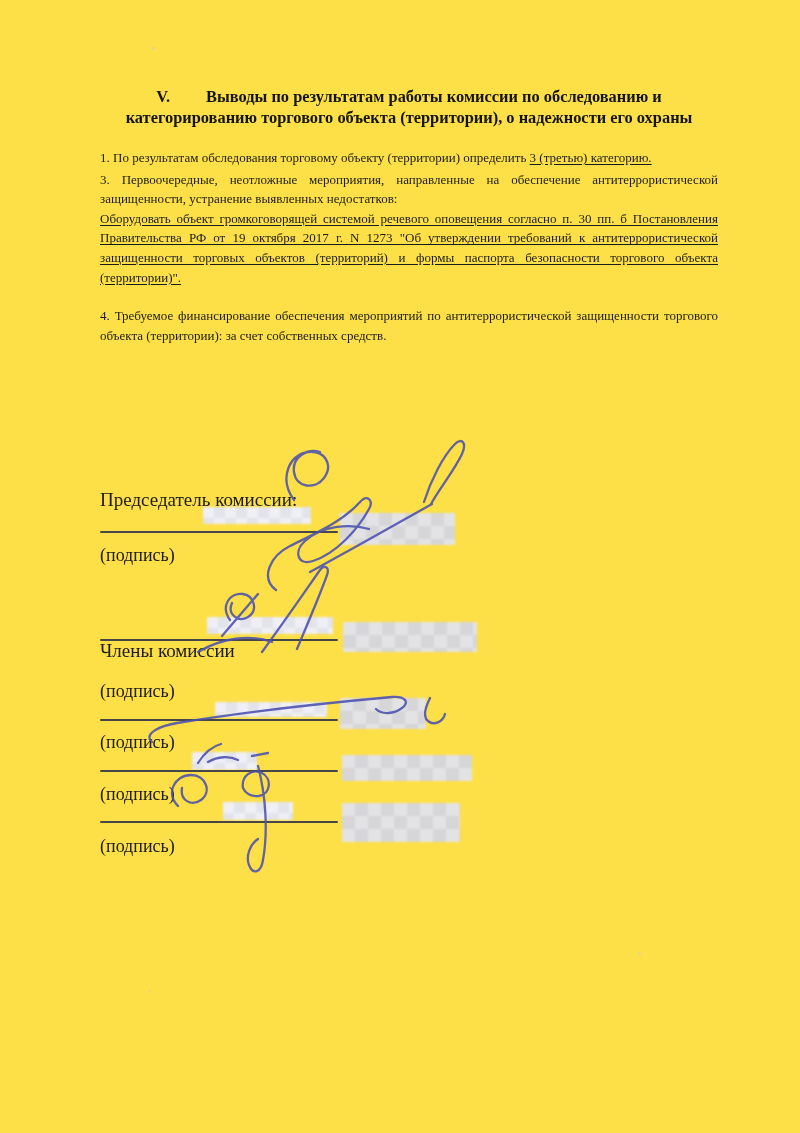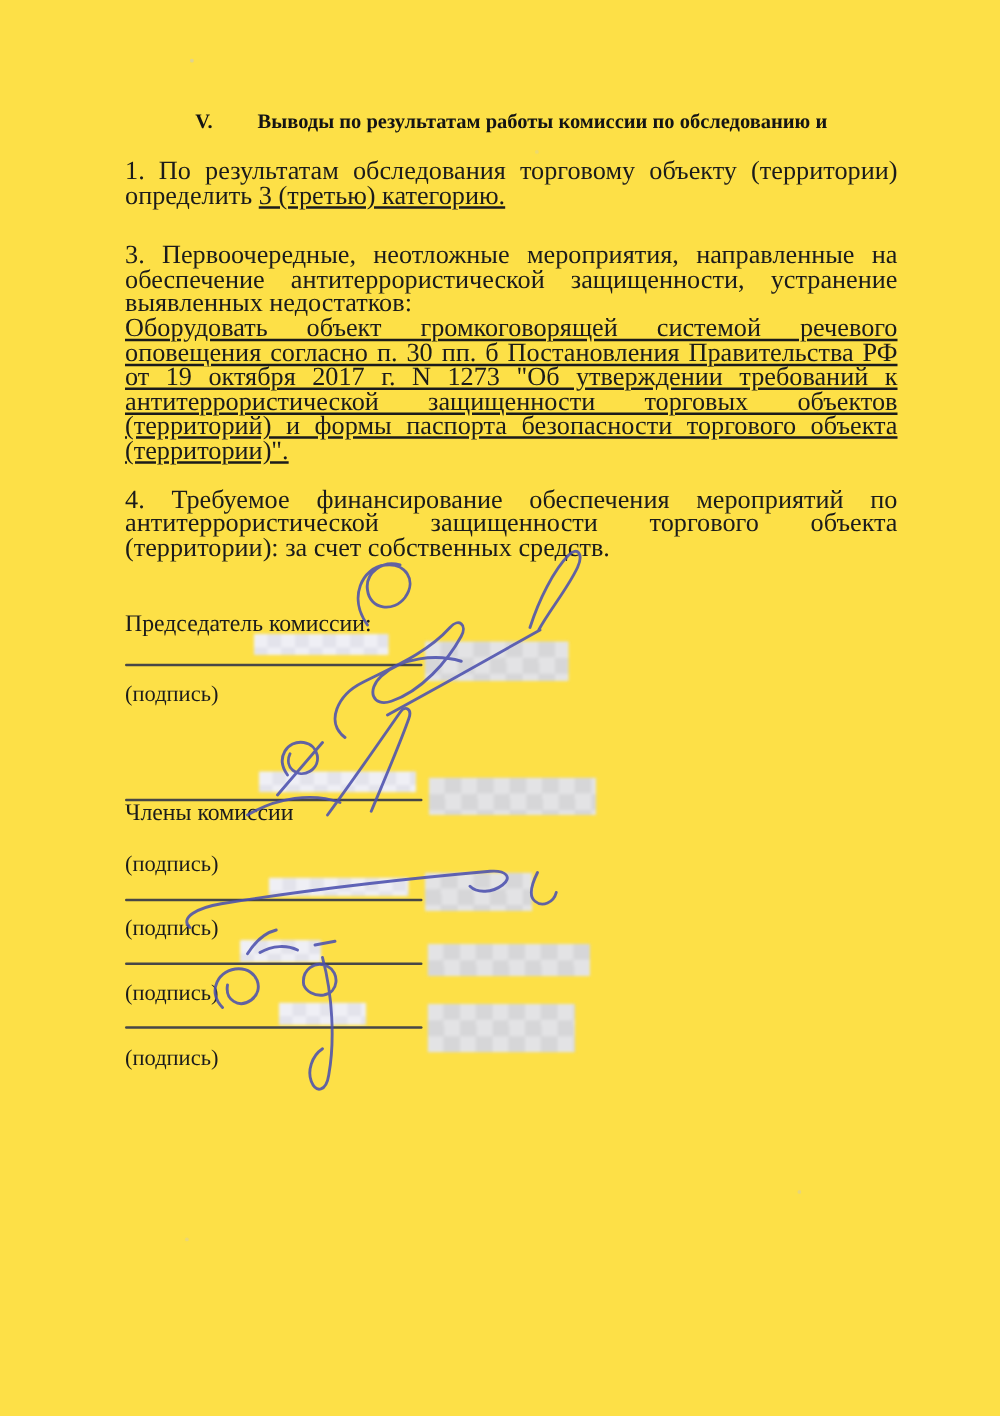--- a/index.html
+++ b/index.html
@@ -8,22 +8,22 @@
     background:#fde047; overflow:hidden;
     font-family:"Liberation Serif", serif;
     color:#1b1b1b;
   }
   .content { position:absolute; left:100px; top:0; width:618px; padding-top:86px; }
 
   .title { margin:0; font-size:16.4px; font-weight:bold; line-height:21px; text-align:center; color:#141414; }
   .title-line { white-space:nowrap; }
   .num-gap { display:inline-block; width:36px; }
 
-  .para { margin:0; font-size:21px; line-height:19.6px; text-align:justify; }
-  .mt20 { margin-top:20px; } .mt19 { margin-top:19px; } .mt18 { margin-top:28px; }
+  .para { margin:0; font-size:13px; line-height:19.6px; text-align:justify; }
+  .mt20 { margin-top:20px; } .mt19 { margin-top:19px; } .mt18 { margin-top:2px; }
   .u { text-decoration:underline; text-underline-offset:2px; }
 
   .sig-label { position:absolute; font-size:19px; color:#1b1b1b; white-space:nowrap; }
   .sig-line { position:absolute; width:238px; height:2px; background:#474747; border-radius:1px; }
   .caption { position:absolute; font-size:18px; color:#1b1b1b; }
 
   .redacted { position:absolute; filter:blur(1.1px); border-radius:1px; }
   .redacted.light { background: repeating-conic-gradient(#e3e3eb 0% 25%, #efeff5 0% 50%) 0 0 / 22px 22px; }
   .redacted.gray  { background: repeating-conic-gradient(#d6d6d8 0% 25%, #e3e3e5 0% 50%) 0 0 / 26px 26px; }
 
@@ -33,20 +33,21 @@
   .speck { position:absolute; width:3px; height:3px; border-radius:50%; background:#c9c9c9; opacity:.55; }
 </style>
 </head>
 <body>
 
 <div class="page">
 
   <div class="content">
     <h1 class="title">
       <div class="title-line"><span>V.</span><span class="num-gap"></span><span>Выводы по результатам работы комиссии по обследованию и</span></div>
+      <div class="title-line">категорированию торгового объекта (территории), о надежности его охраны</div>
     </h1>
 
     <p class="para mt20"><span>1. По результатам обследования торговому объекту (территории) определить </span><span class="u">3 (третью) категорию.</span></p>
 
 
     <p class="para mt18">3. Первоочередные, неотложные мероприятия, направленные на обеспечение антитеррористической защищенности, устранение выявленных недостатков:</p>
     <p class="para"><span class="u">Оборудовать объект громкоговорящей системой речевого оповещения согласно п. 30 пп. б Постановления Правительства РФ от 19 октября 2017 г. N 1273 "Об утверждении требований к антитеррористической защищенности торговых объектов (территорий) и формы паспорта безопасности торгового объекта (территории)".</span></p>
 
     <p class="para mt19">4. Требуемое финансирование обеспечения мероприятий по антитеррористической защищенности торгового объекта (территории): за счет собственных средств.</p>
   </div>

